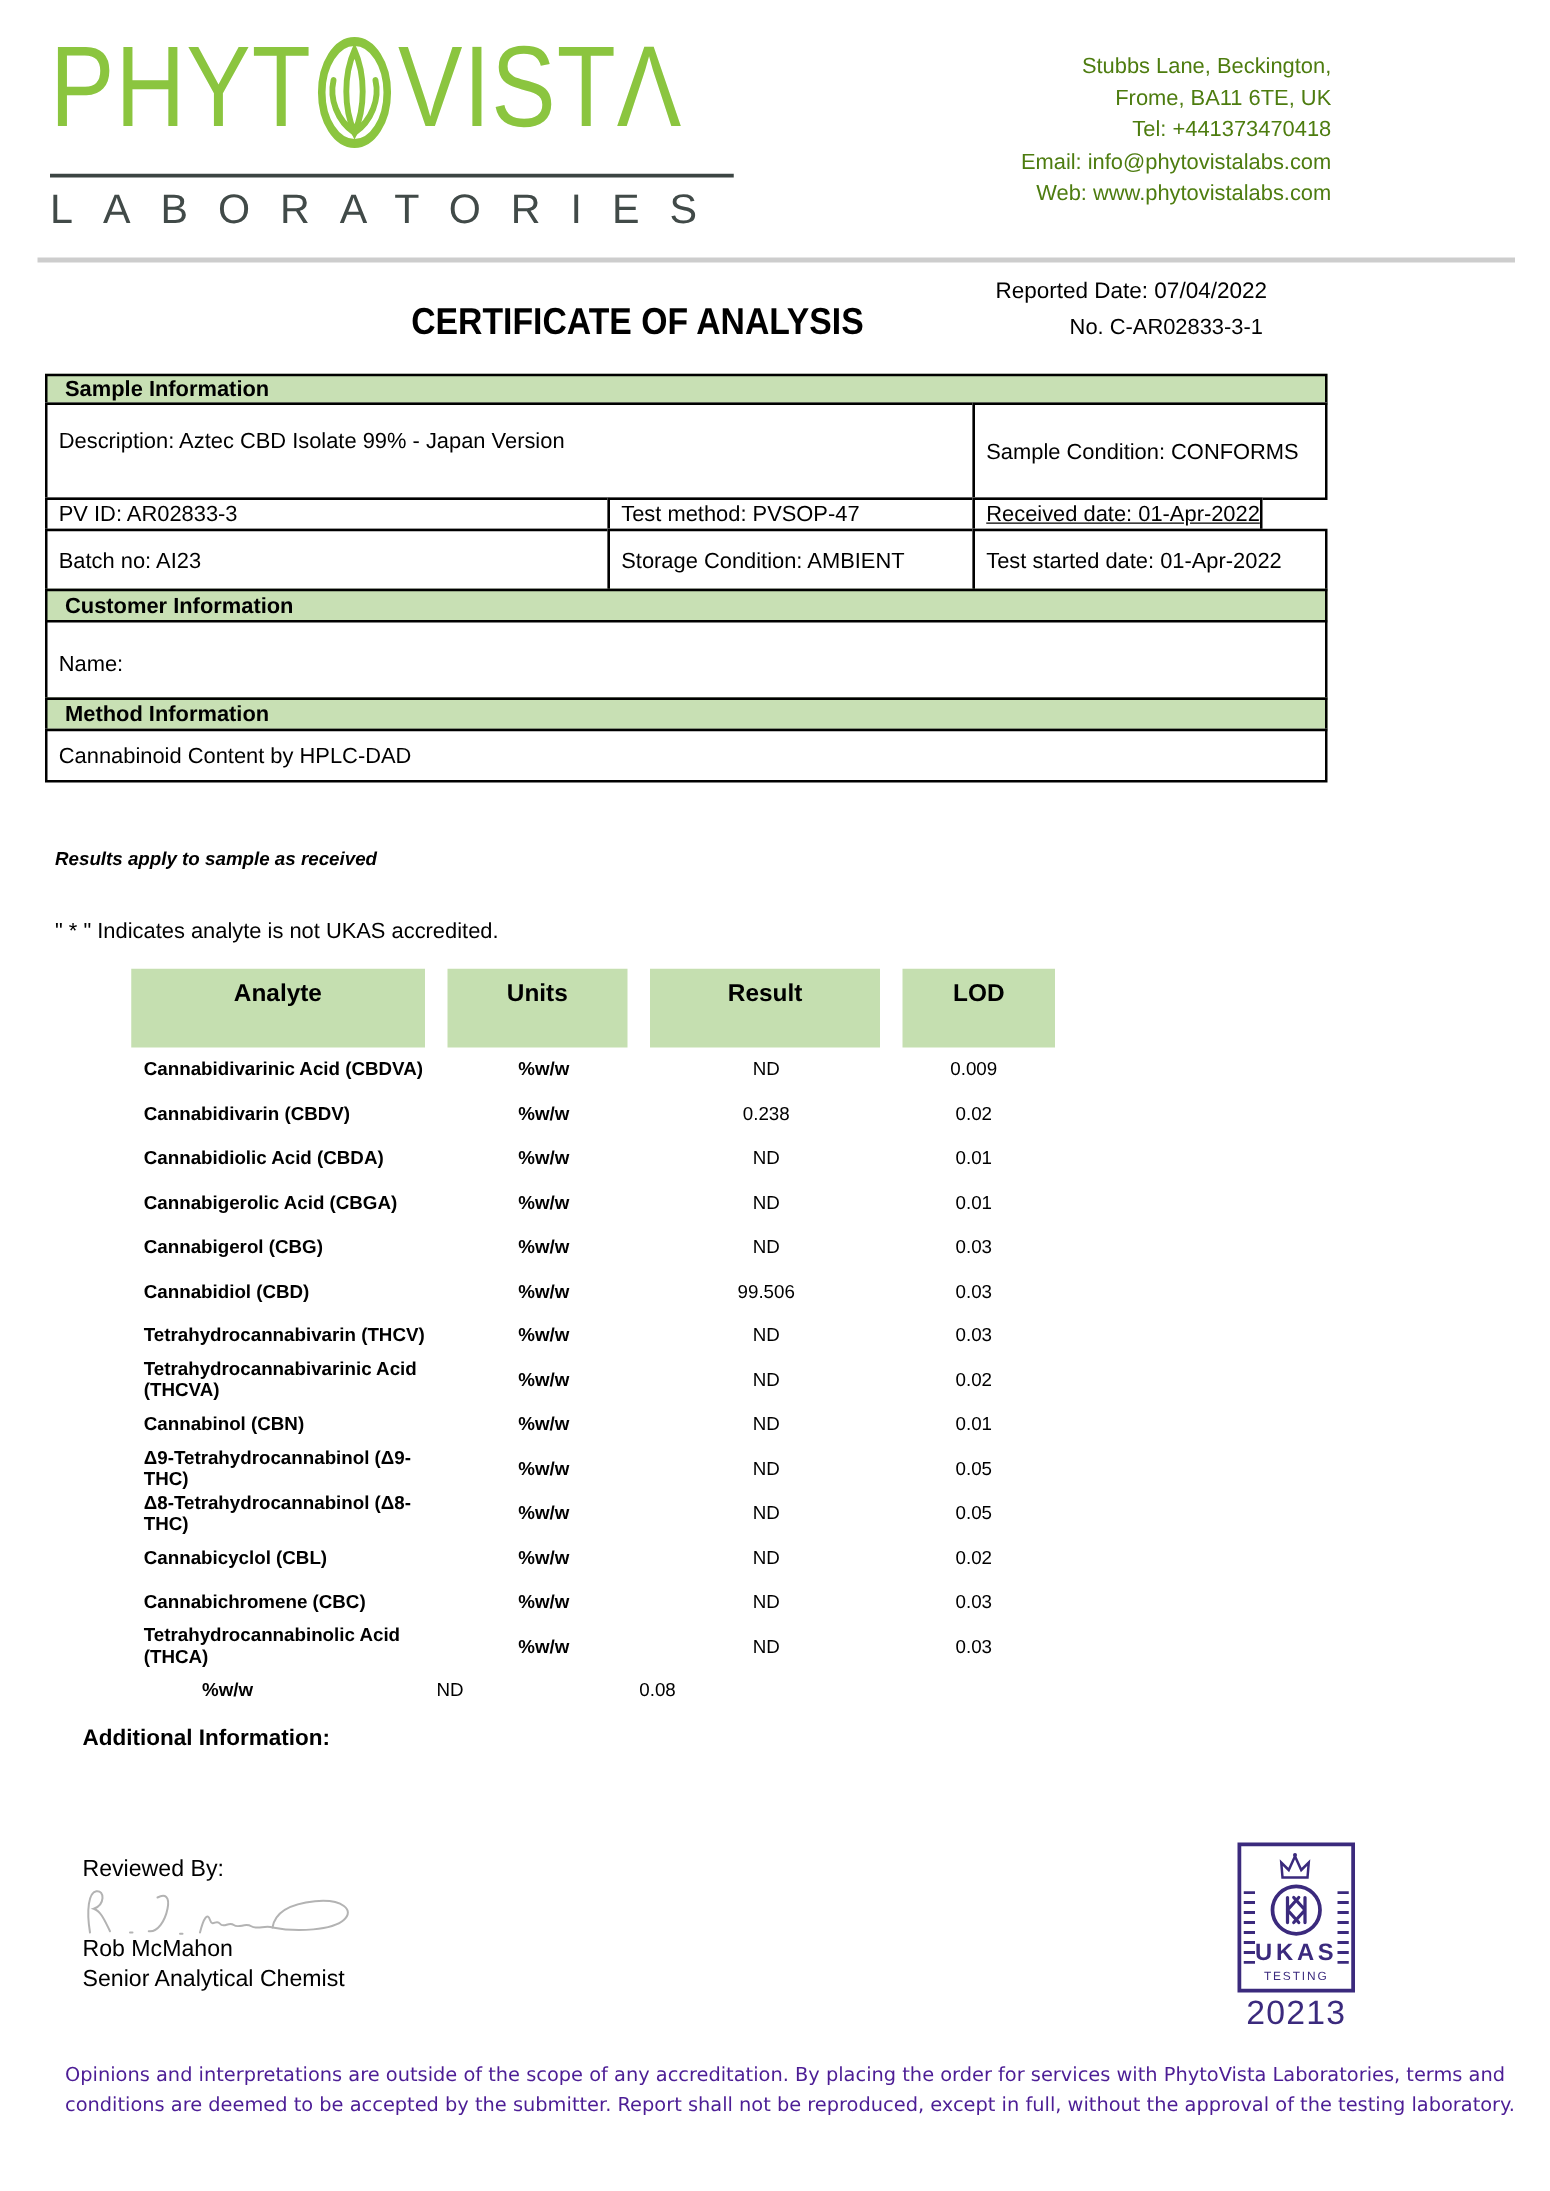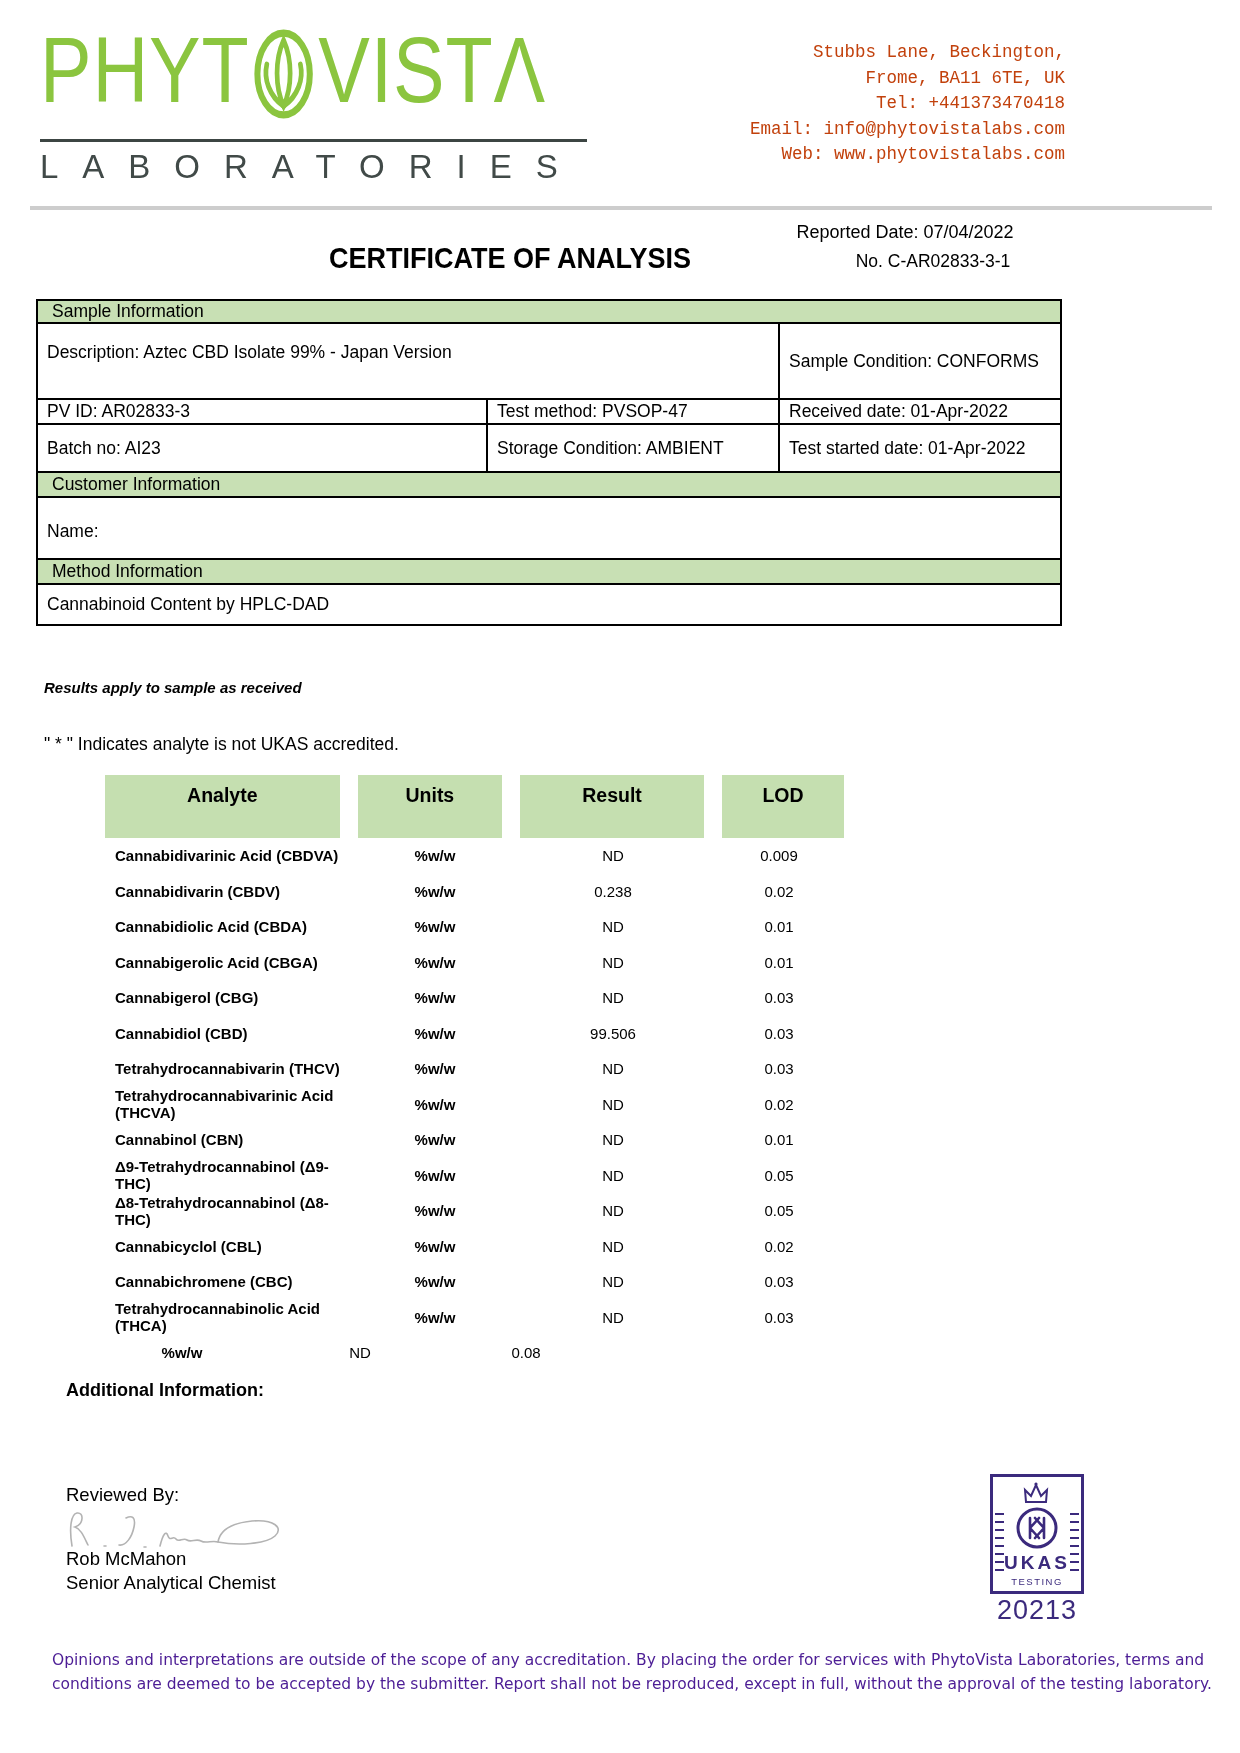--- a/index.html
+++ b/index.html
@@ -10,35 +10,35 @@
   .logo-wrap{position:absolute;left:40px;top:22px;}
   .logo-text{display:flex;align-items:flex-start;font-size:92px;line-height:1.05;
              color:#8bc53f;font-weight:400;letter-spacing:1px;
              transform:scaleX(0.84);transform-origin:left top;white-space:nowrap;}
   .leaf{width:72px;height:92px;margin:6px 5px 0 5px;}
   .logo-rule{position:absolute;left:40px;top:139px;width:547px;height:3px;background:#3c4543;}
   .logo-sub{position:absolute;left:40px;top:148px;width:560px;font-size:33px;color:#414a48;
             letter-spacing:24px;white-space:nowrap;}
 
   .contact{position:absolute;right:175px;top:40px;width:460px;text-align:right;
-           font-family:Liberation Mono, monospace;font-size:17.5px;line-height:25.5px;color:#c2410c;}
+           font-family:Liberation Sans, sans-serif;font-size:17.5px;line-height:25.5px;color:#4d7c0f;}
 
   .divider{position:absolute;left:30px;top:206px;width:1182px;height:4px;background:#cdcdcd;}
 
   .reported-date{position:absolute;left:905px;top:222px;transform:translateX(-50%);
                  font-size:18px;white-space:nowrap;}
   .report-no{position:absolute;left:933px;top:251px;transform:translateX(-50%);
              font-size:17.5px;white-space:nowrap;}
   .coa-title{position:absolute;left:510px;top:241px;transform:translateX(-50%) scaleX(0.9);
              transform-origin:center top;font-size:30px;font-weight:bold;letter-spacing:0px;
              white-space:nowrap;}
 
   
   .gbar{position:absolute;background:#c8e0b4;border:2px solid #000;box-sizing:border-box;
-        font-weight:normal;font-size:17.5px;display:flex;align-items:center;padding-left:14px;}
+        font-weight:bold;font-size:17.5px;display:flex;align-items:center;padding-left:14px;}
   .cell{position:absolute;border:2px solid #000;box-sizing:border-box;background:#fff;
         font-size:17.5px;display:flex;align-items:center;padding-left:9px;}
   .cell.top-align{align-items:flex-start;padding-top:18px;}
 
   
   .results-note{position:absolute;left:44px;top:679px;font-size:15px;font-weight:bold;font-style:italic;}
   .accred-note{position:absolute;left:44px;top:734px;font-size:17.5px;}
 
   .results-table{position:absolute;left:105px;top:775px;width:739px;}
   .thead{display:flex;gap:18px;}
@@ -112,21 +112,21 @@
 
   <div class="reported-date">Reported Date: 07/04/2022</div>
   <div class="report-no">No. C-AR02833-3-1</div>
   <div class="coa-title">CERTIFICATE OF ANALYSIS</div>
 
   <div class="gbar" style="left:36px;top:299px;width:1026px;height:25px;">Sample Information</div>
   <div class="cell top-align" style="left:36px;top:322px;width:744px;height:78px;">Description: Aztec CBD Isolate 99% - Japan Version</div>
   <div class="cell" style="left:778px;top:322px;width:284px;height:78px;">Sample Condition: CONFORMS</div>
   <div class="cell" style="left:36px;top:398px;width:452px;height:27px;">PV ID: AR02833-3</div>
   <div class="cell" style="left:486px;top:398px;width:294px;height:27px;">Test method: PVSOP-47</div>
-  <div class="cell" style="left:778px;top:398px;width:284px;height:27px;">Received date: 01-Apr-2022</div>
+  <div class="cell" style="left:778px;top:398px;width:232px;height:27px;text-decoration:underline;">Received date: 01-Apr-2022</div>
   <div class="cell" style="left:36px;top:423px;width:452px;height:50px;">Batch no: AI23</div>
   <div class="cell" style="left:486px;top:423px;width:294px;height:50px;">Storage Condition: AMBIENT</div>
   <div class="cell" style="left:778px;top:423px;width:284px;height:50px;">Test started date: 01-Apr-2022</div>
 
   <div class="gbar" style="left:36px;top:471px;width:1026px;height:27px;">Customer Information</div>
   <div class="cell top-align" style="left:36px;top:496px;width:1026px;height:64px;display:block;">
     <div style="padding-top:5px;">Name:</div>
     <div style="padding-top:15px;">Address:</div>
   </div>
 

